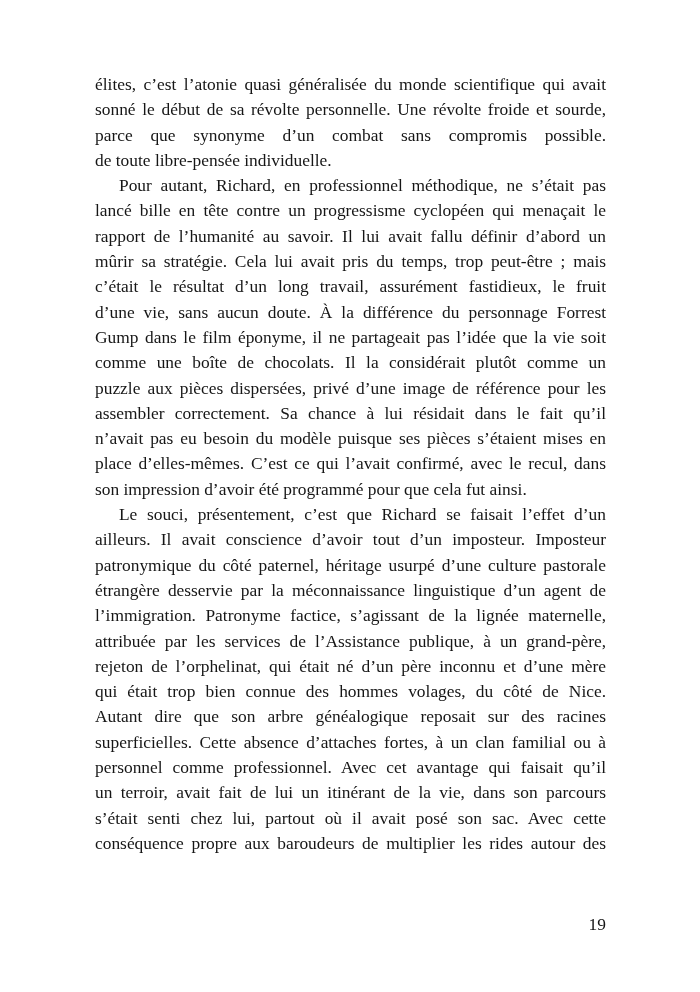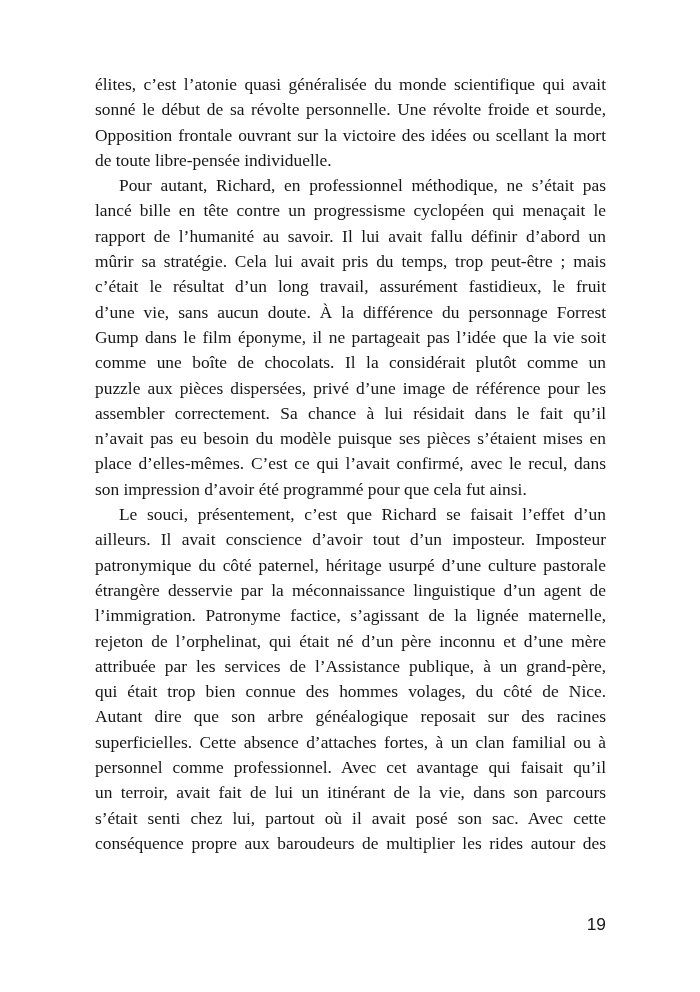--- a/index.html
+++ b/index.html
@@ -45,35 +45,35 @@
     }
     .line.indent {
       text-indent: 24px;
     }
     .page-number {
       position: absolute;
       left: 560px;
       top: 914px;
       width: 46px;
       text-align: right;
-      font-family: Liberation Sans, sans-serif;
+      font-family: Liberation Serif, serif;
       font-size: 17.4px;
       color: #161616;
     }
   </style>
 </head>
 <body>
 
 <div class="page">
   <div class="text-block">
 
     <div>
       <span class="line">élites, c’est l’atonie quasi généralisée du monde scientifique qui avait</span>
       <span class="line">sonné le début de sa révolte personnelle. Une révolte froide et sourde,</span>
-      <span class="line">Opposition frontale ouvrant sur la victoire des idées ou scellant la mort</span>
+      <span class="line">parce que synonyme d’un combat sans compromis possible.</span>
       <span class="line last">de toute libre-pensée individuelle.</span>
     </div>
 
     <div>
       <span class="line indent">Pour autant, Richard, en professionnel méthodique, ne s’était pas</span>
       <span class="line">lancé bille en tête contre un progressisme cyclopéen qui menaçait le</span>
       <span class="line">rapport de l’humanité au savoir. Il lui avait fallu définir d’abord un</span>
       <span class="line">mûrir sa stratégie. Cela lui avait pris du temps, trop peut-être ; mais</span>
       <span class="line">c’était le résultat d’un long travail, assurément fastidieux, le fruit</span>
       <span class="line">d’une vie, sans aucun doute. À la différence du personnage Forrest</span>
@@ -85,22 +85,22 @@
       <span class="line">place d’elles-mêmes. C’est ce qui l’avait confirmé, avec le recul, dans</span>
       <span class="line last">son impression d’avoir été programmé pour que cela fut ainsi.</span>
     </div>
 
     <div>
       <span class="line indent">Le souci, présentement, c’est que Richard se faisait l’effet d’un</span>
       <span class="line">ailleurs. Il avait conscience d’avoir tout d’un imposteur. Imposteur</span>
       <span class="line">patronymique du côté paternel, héritage usurpé d’une culture pastorale</span>
       <span class="line">étrangère desservie par la méconnaissance linguistique d’un agent de</span>
       <span class="line">l’immigration. Patronyme factice, s’agissant de la lignée maternelle,</span>
+      <span class="line">attribuée par les services de l’Assistance publique, à un grand-père,</span>
       <span class="line">rejeton de l’orphelinat, qui était né d’un père inconnu et d’une mère</span>
-      <span class="line">attribuée par les services de l’Assistance publique, à un grand-père,</span>
       <span class="line">qui était trop bien connue des hommes volages, du côté de Nice.</span>
       <span class="line">Autant dire que son arbre généalogique reposait sur des racines</span>
       <span class="line">superficielles. Cette absence d’attaches fortes, à un clan familial ou à</span>
       <span class="line">personnel comme professionnel. Avec cet avantage qui faisait qu’il</span>
       <span class="line">un terroir, avait fait de lui un itinérant de la vie, dans son parcours</span>
       <span class="line">s’était senti chez lui, partout où il avait posé son sac. Avec cette</span>
       <span class="line">conséquence propre aux baroudeurs de multiplier les rides autour des</span>
     </div>
   </div>
 

